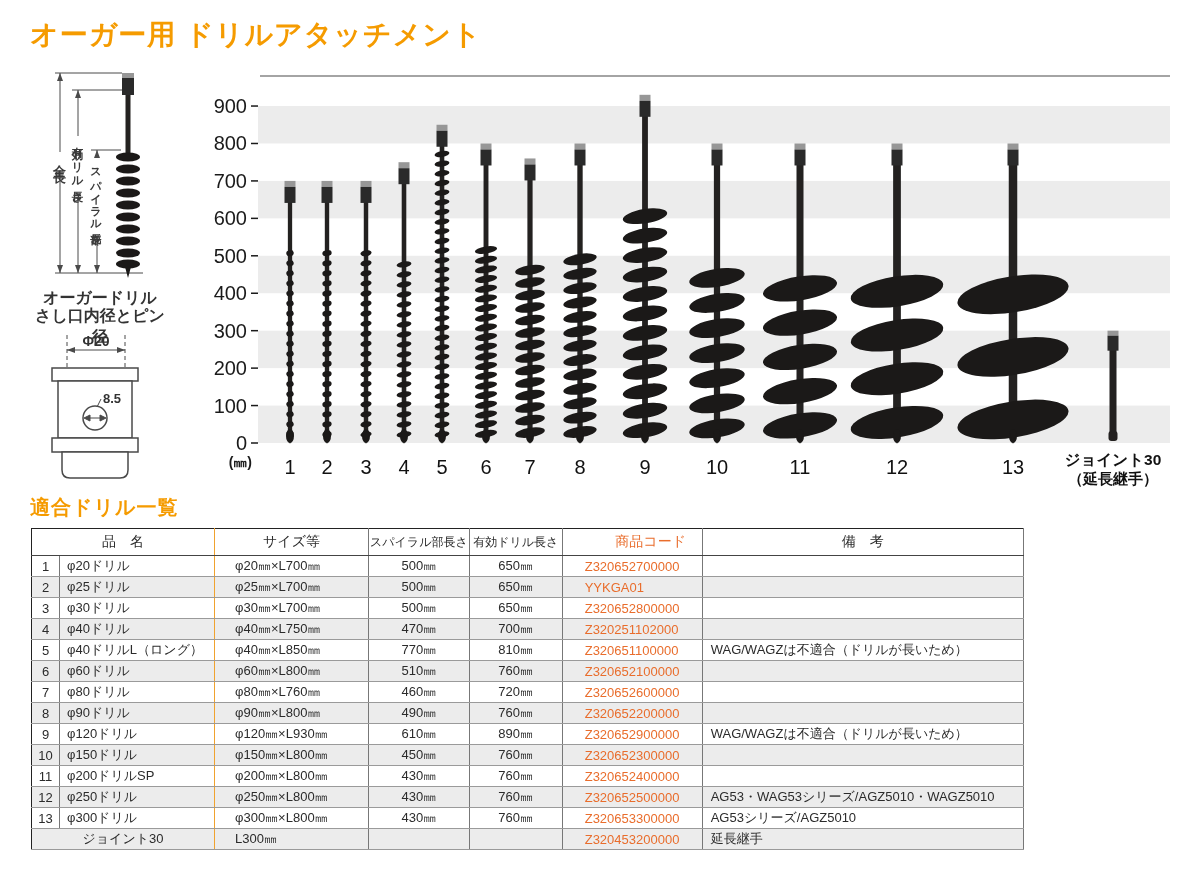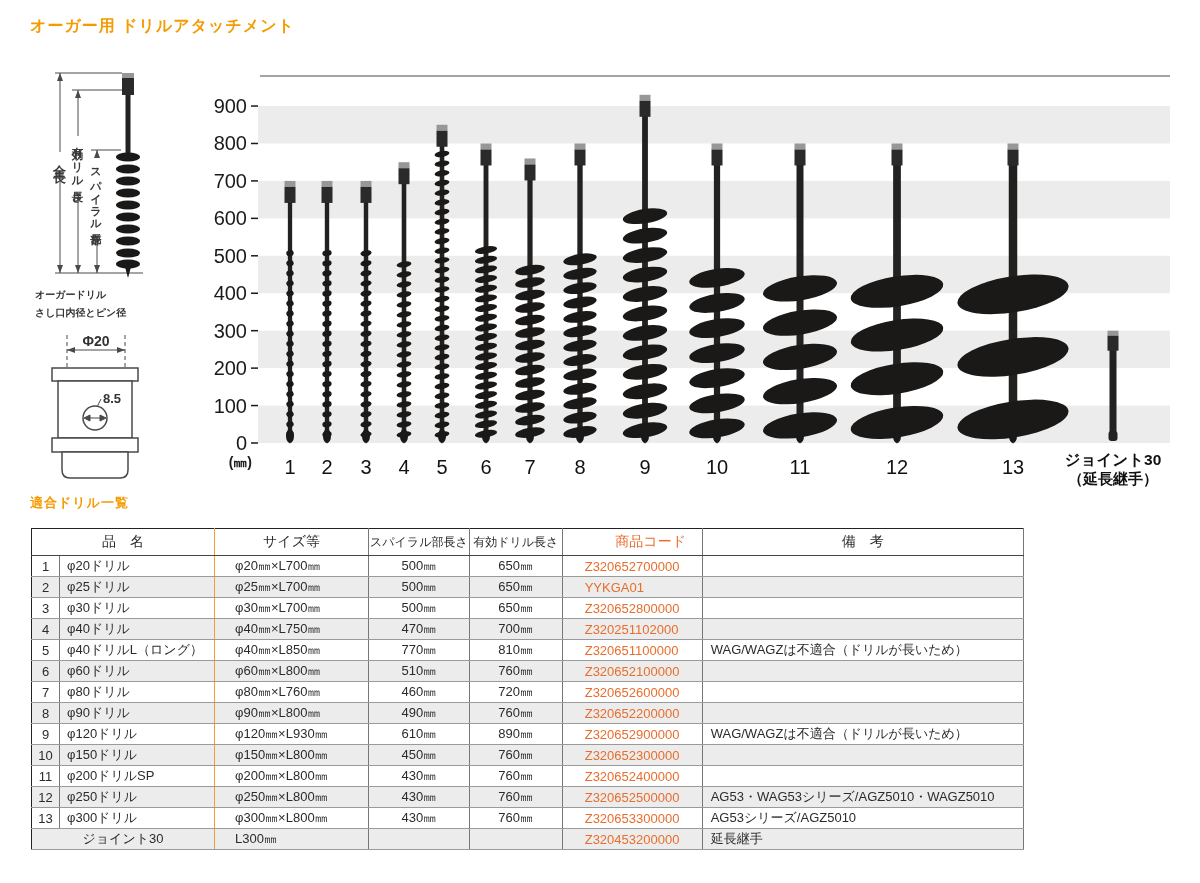--- a/index.html
+++ b/index.html
@@ -1,22 +1,22 @@
 <!DOCTYPE html>
 <html><head>
 <meta charset="utf-8">
 <style>
   html,body{margin:0;padding:0;background:#fff;}
   body{width:1200px;height:883px;position:relative;overflow:hidden;
        font-family:"Liberation Sans","DejaVu Sans",sans-serif;color:#333;}
   .abs{position:absolute;}
-  .page-title{left:30px;top:16px;font-size:16px;font-weight:bold;color:#F59B00;letter-spacing:1px;text-align:center;}
+  .page-title{left:30px;top:16px;font-size:28px;font-weight:bold;color:#F59B00;letter-spacing:1px;text-align:center;}
   .desc{left:341px;top:14px;font-size:16px;font-weight:bold;color:#595757;line-height:24px;}
-  .section-heading{left:30px;top:494px;font-size:13px;font-weight:bold;color:#F59B00;letter-spacing:1px;}
-  .caption{left:35px;width:130px;text-align:left;font-size:10px;font-weight:bold;color:#333;}
+  .section-heading{left:30px;top:494px;font-size:20px;font-weight:bold;color:#F59B00;letter-spacing:1px;}
+  .caption{left:35px;width:130px;text-align:center;font-size:16px;font-weight:bold;color:#333;}
   .vlabel{writing-mode:vertical-rl;text-orientation:upright;font-weight:bold;color:#3a3a3a;
           background:#fff;padding:2px 0;line-height:1;z-index:5;}
   .vl-total{left:53px;top:152px;font-size:13px;letter-spacing:7px;}
   .vl-eff{left:71px;top:136px;font-size:11.5px;letter-spacing:1px;}
   .vl-spiral{left:90px;top:158px;font-size:11px;letter-spacing:0.5px;}
   svg text{font-family:"Liberation Sans","DejaVu Sans",sans-serif;}
 
   
   #spec-table{position:absolute;left:31px;top:528px;border-collapse:collapse;table-layout:fixed;
               font-size:13px;color:#2b2b2b;background:#fff;}

